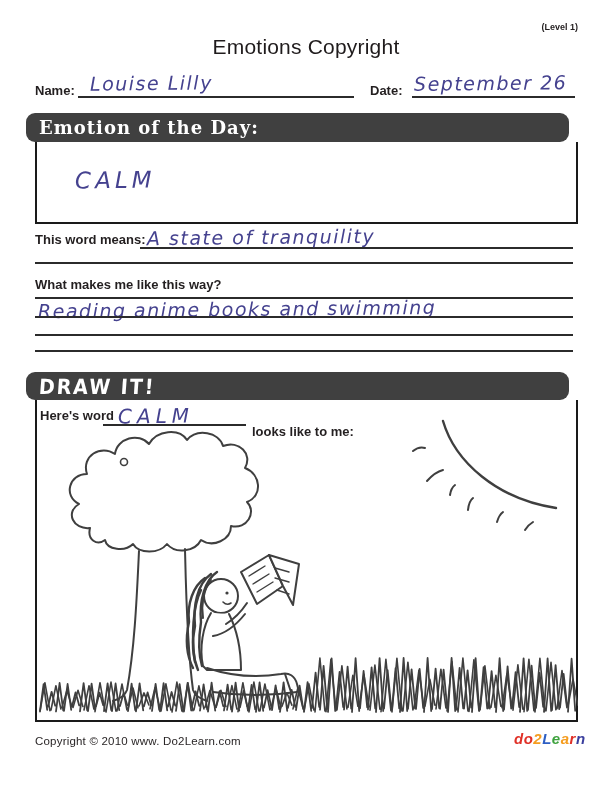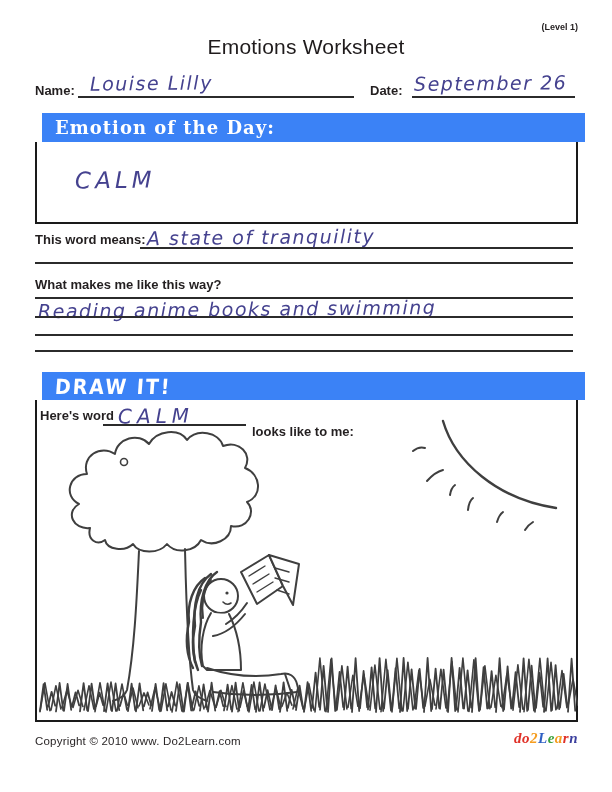--- a/index.html
+++ b/index.html
@@ -11,49 +11,50 @@
   .rule { position:absolute; height:2px; background:#2b2b2b; }
   .label { font-weight:bold; font-size:13px; color:#231f20; }
   .small-label { font-weight:bold; font-size:9px; color:#231f20; }
   .title { font-size:21px; letter-spacing:0.2px; color:#1f1b1c; }
   .hand {
     font-family:"DejaVu Sans", sans-serif; font-style:italic;
     color:#45428f; letter-spacing:1.5px; transform:rotate(-0.6deg);
     white-space:nowrap;
   }
   .banner {
-    position:absolute; left:42px; width:543px; background:#3b82f6;
+    position:absolute; left:26px; width:543px; background:#404040;
     color:#ffffff; display:flex; align-items:center; box-sizing:border-box;
     padding-left:13px;
+    border-radius:9px;
   }
   .banner-emotion-text {
     font-family:"DejaVu Serif", serif; font-weight:bold; font-size:18px;
     letter-spacing:1px; transform:scaleY(1.05);
   }
   .banner-draw-text {
     font-family:"DejaVu Sans", sans-serif; font-weight:bold; font-size:19px;
     letter-spacing:2px; transform:skewX(-4deg) scaleY(1.1);
   }
   .open-box {
     position:absolute; left:35px; width:543px; box-sizing:border-box;
     border-left:2px solid #1a1a1a; border-right:2px solid #1a1a1a;
     border-bottom:2px solid #1a1a1a; background:#ffffff;
   }
   .footer-copy { font-size:11.5px; letter-spacing:0.2px; color:#2a2627; }
-  .logo { font-family:Liberation Serif, serif; font-weight:bold; font-size:15px; font-style:italic; letter-spacing:0.5px; }
+  .logo { font-family:Liberation Sans, sans-serif; font-weight:bold; font-size:15px; font-style:italic; letter-spacing:0.5px; }
   svg.kid-drawing { position:absolute; left:35px; top:400px; pointer-events:none; }
   svg.kid-drawing path, svg.kid-drawing circle { vector-effect:non-scaling-stroke; }
 </style>
 </head>
 <body>
 
 <div class="page">
 
   <div class="abs small-label" style="top:22px; right:34px;">(Level 1)</div>
-  <div class="abs title" style="top:35px; left:0; width:612px; text-align:center;">Emotions Worksheet</div>
+  <div class="abs title" style="top:35px; left:0; width:612px; text-align:center;">Emotions Copyright</div>
 
   <div class="abs label" style="top:83px; left:35px;">Name:</div>
   <div class="rule" style="top:96px; left:78px; width:276px;"></div>
   <div class="abs hand" style="top:72px; left:90px; font-size:19px;">Louise Lilly</div>
 
   <div class="abs label" style="top:83px; left:370px;">Date:</div>
   <div class="rule" style="top:96px; left:412px; width:163px;"></div>
   <div class="abs hand" style="top:72px; left:414px; font-size:19px;">September 26</div>
 
   <div class="banner" style="top:113px; height:29px;">

